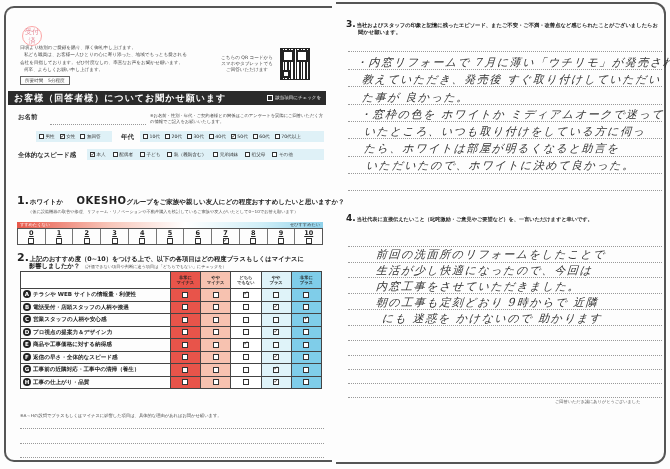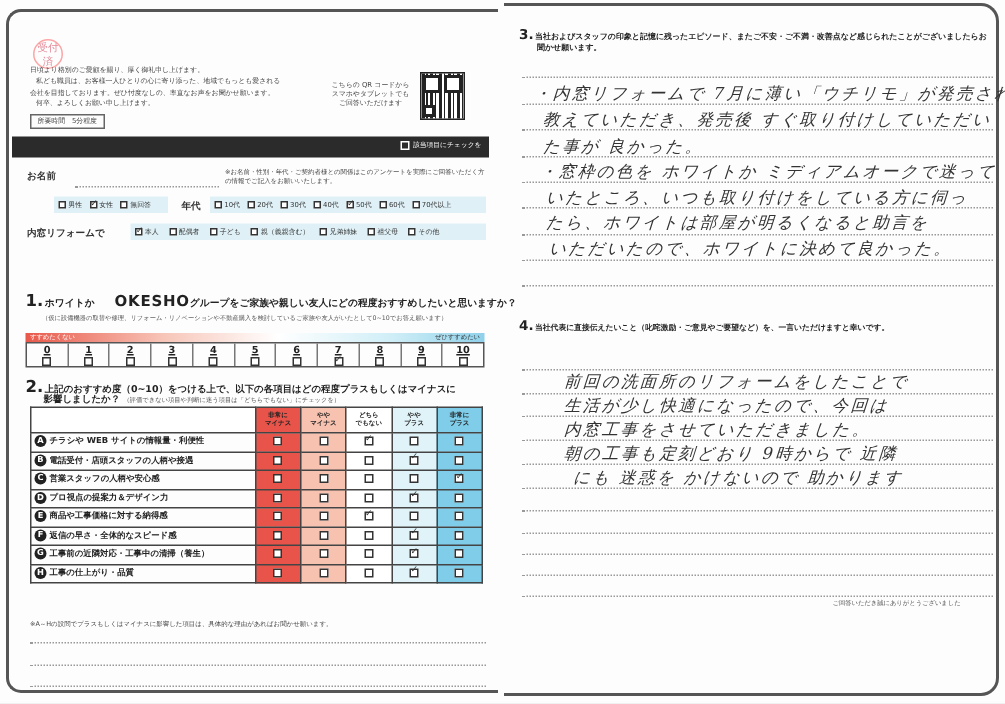--- a/index.html
+++ b/index.html
@@ -159,20 +159,21 @@
   <div class="qr-text">
     <div>こちらの QR コードから</div>
     <div>スマホやタブレットでも</div>
     <div>ご回答いただけます</div>
   </div>
   <div class="qr">
       <div class="finder3"></div>
     </div>
 
   <div class="bar" style="left:8px; top:91px; width:318px;">
+    <span>お客様（回答者様）についてお聞かせ願います</span>
     <span class="note">該当項目にチェックを</span>
   </div>
   <div class="label-bold" style="left:18px; top:113px;">お名前</div>
   <div class="rule" style="left:50px; top:124px; width:96px;"></div>
   <div class="privacy">※お名前・性別・年代・ご契約者様との関係はこのアンケートを実際にご回答いただく方の情報でご記入をお願いいたします。</div>
 
   <div class="label-bold" style="left:18px; top:133px;margin-left:26px;">性別</div>
   <div class="opt-strip" style="left:36px; top:131px; width:76px;">
     <span class="opt">
         <span class="cb"></span>
@@ -212,21 +213,21 @@
     <span class="opt">
         <span class="cb"></span>
         <span>60代</span>
       </span>
     <span class="opt">
         <span class="cb"></span>
         <span>70代以上</span>
       </span>
   </div>
 
-  <div class="label-bold" style="left:18px; top:151px;">内窓リフォームで</div>
+  <div class="label-bold" style="left:18px; top:151px;">全体的なスピード感</div>
   <div class="opt-strip" style="left:87px; top:149px; width:237px; gap:7px;">
     <span class="opt">
         <span class="cb checked"></span>
         <span>本人</span>
       </span>
     <span class="opt">
         <span class="cb"></span>
         <span>配偶者</span>
       </span>
     <span class="opt">

